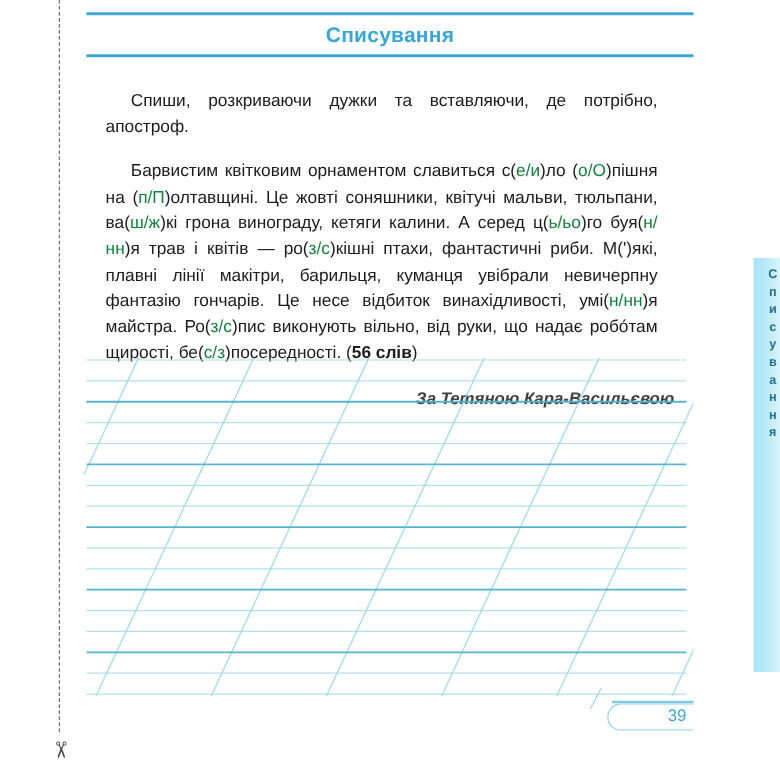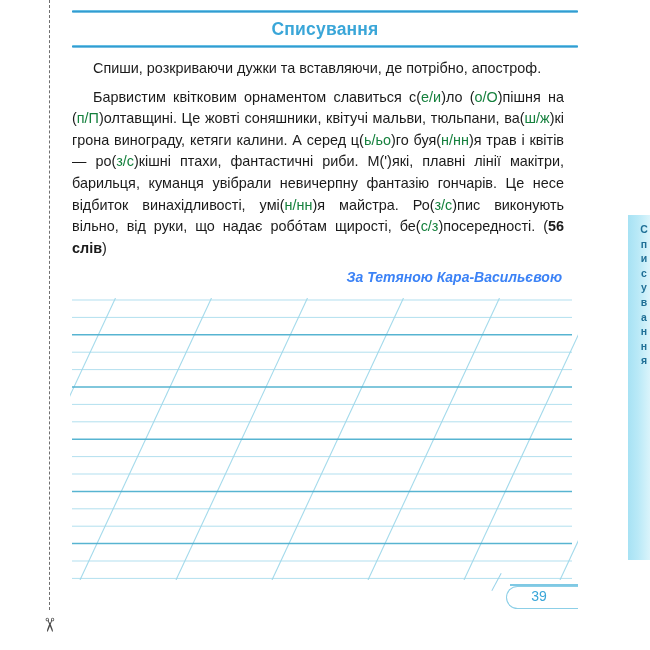--- a/index.html
+++ b/index.html
@@ -83,34 +83,34 @@
     position: absolute;
     left: 0;
     top: 58px;
     width: 492px;
     color: #1b1b1b;
     font-size: 14.4px;
     line-height: 21.6px;
     text-align: justify;
     text-justify: inter-word;
   }
-  .para { margin: 0; }
+  .para { margin: 16px; }
   .para + .para { margin-top: 7px; }
   .para.indent { text-indent: 21px; }
   .alt {            
     color: #15803d;
   }
   .wordcount { font-weight: bold; }
   .attribution {
     margin-top: 8px;
     text-align: right;
     font-style: italic;
     font-size: 14px;
     font-weight: bold;
-    color: #3b82f6;
+    color: #404040;
     padding-right: 2px;
   }
 
   
   .grid-wrap {
     position: absolute;
     left: -2px;
     top: 298px;
     width: 508px;
     height: 282px;
@@ -178,21 +178,21 @@
     border-right: none;
     border-top-left-radius: 12px;
     border-bottom-left-radius: 12px;
     box-sizing: border-box;
   }
   .page-number {
     position: absolute;
     left: 434px;
     top: 4px;
     width: 66px;
-    text-align: center;
+    text-align: right;
     color: #3aa6d8;
     font-size: 14px;
   }
 </style>
 </head>
 <body>
 
 <div id="page">
 
   <div class="cut-line"></div>

